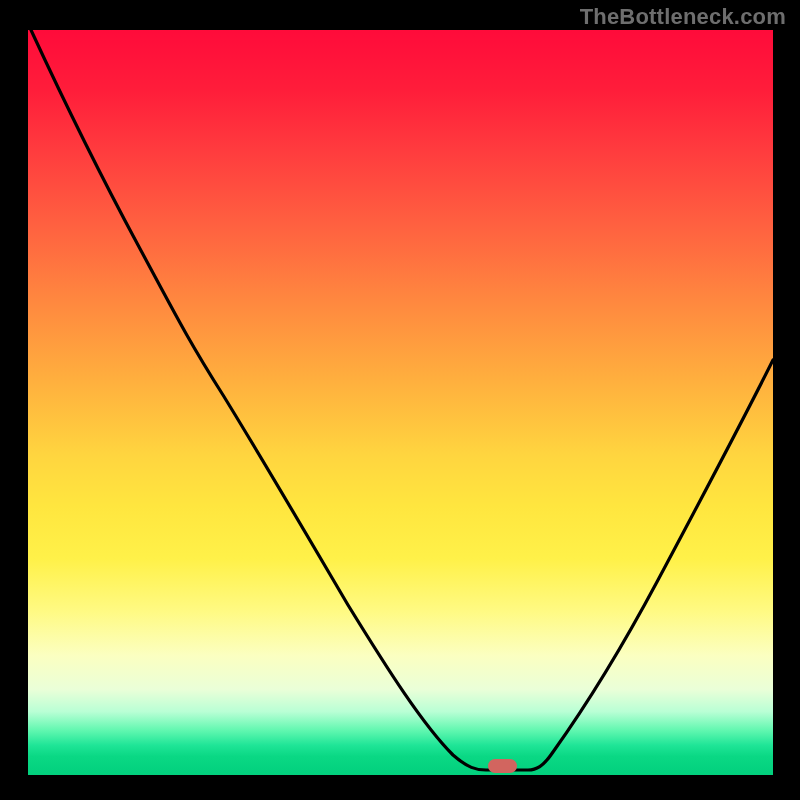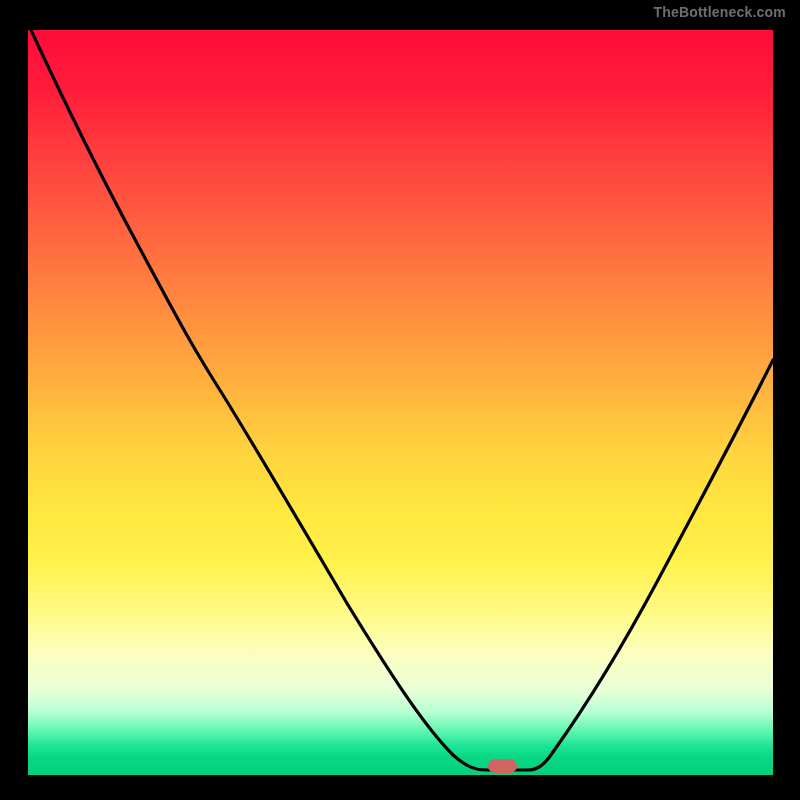--- a/index.html
+++ b/index.html
@@ -15,21 +15,21 @@
     position: relative;
     width: 800px;
     height: 800px;
     background: #000;
   }
   .watermark {
     position: absolute;
     top: 4px;
     right: 14px;
     color: #6e6e6e;
-    font-size: 14px;
+    font-size: 22px;
     font-weight: 600;
     letter-spacing: 0.2px;
     z-index: 10;
   }
   .plot {
     position: absolute;
     left: 28px;
     top: 30px;
     width: 745px;
     height: 745px;

